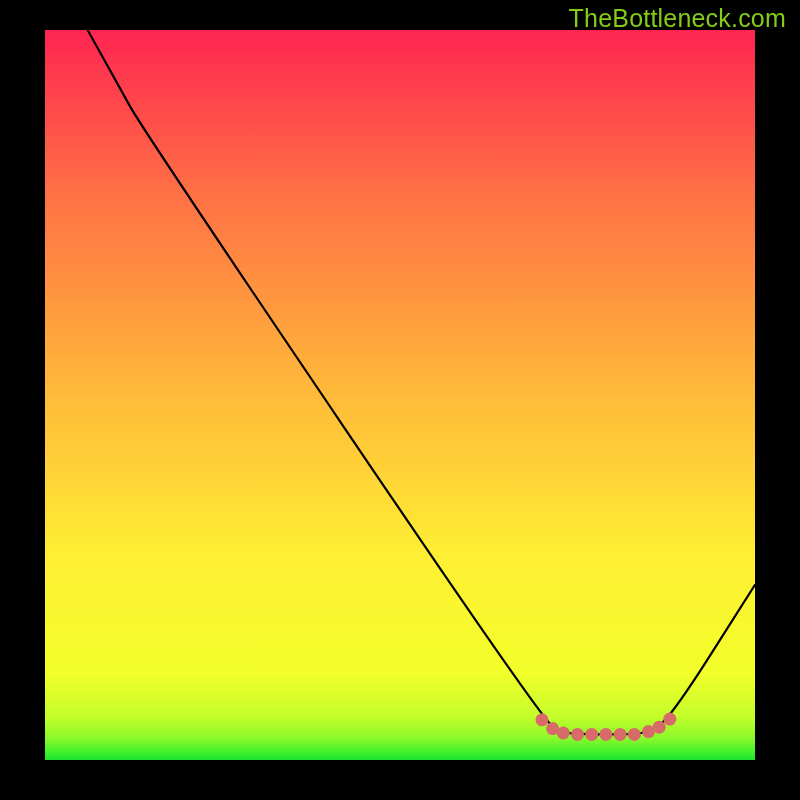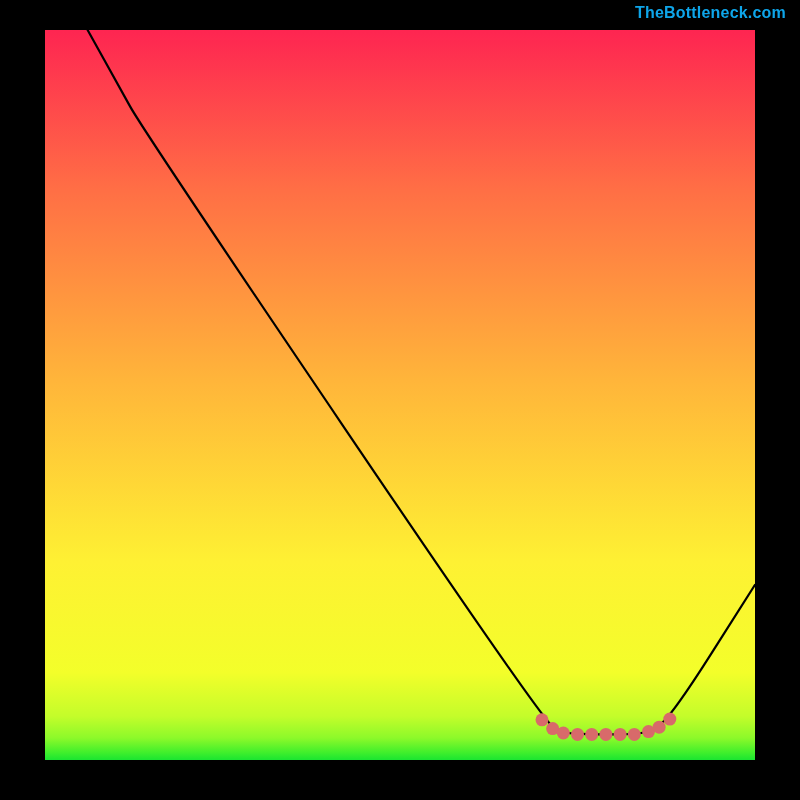--- a/index.html
+++ b/index.html
@@ -20,23 +20,23 @@
     display: block;
     position: absolute;
     top: 0;
     left: 0;
   }
   .watermark {
     position: absolute;
     top: 4px;
     right: 14px;
     font-family: Arial, Helvetica, sans-serif;
-    font-size: 16px;
-    font-weight: 700;
-    color: #0ea5e9;
+    font-size: 25px;
+    font-weight: 400;
+    color: #84cc16;
     letter-spacing: 0.2px;
     user-select: none;
   }
 </style>
 </head>
 <body>
 
 <div class="stage">
   <svg id="chart-svg" width="800" height="800" viewBox="0 0 800 800">
     <defs>

